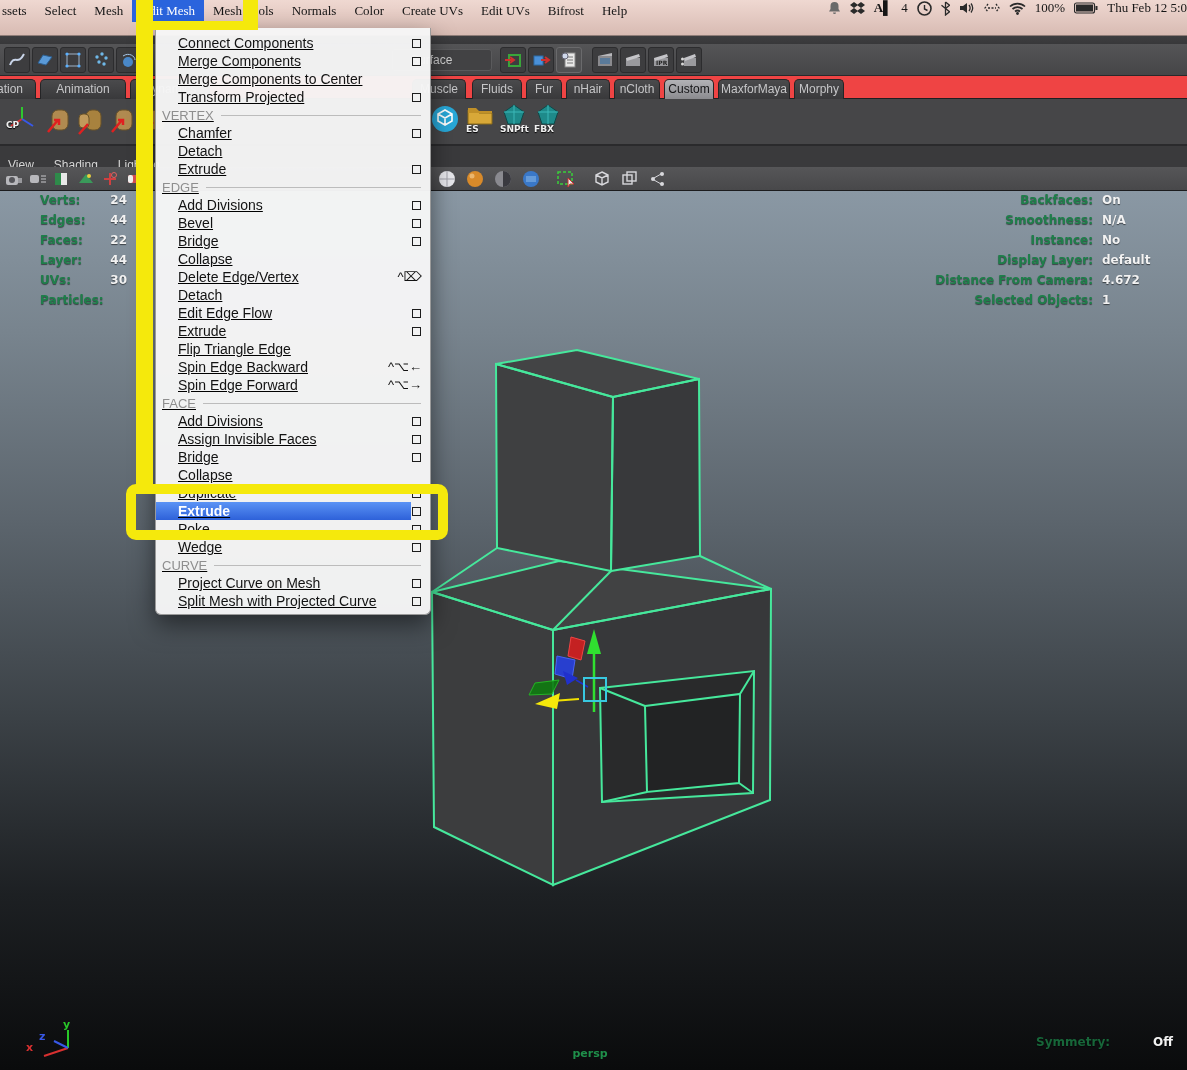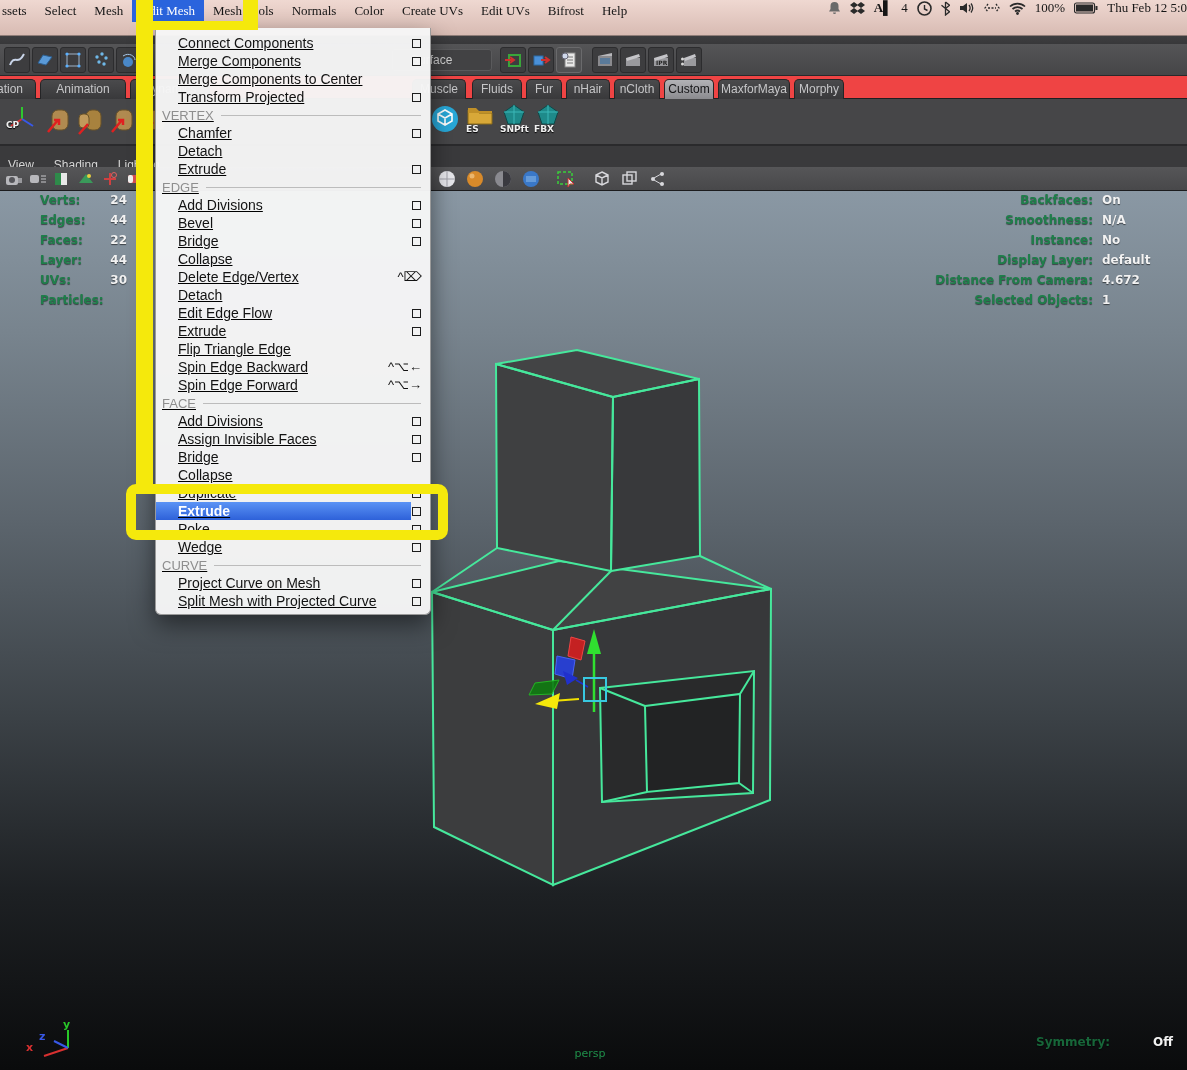--- a/index.html
+++ b/index.html
@@ -53,21 +53,21 @@
   
   .hudrow { position:absolute; width:1187px; height:14px; z-index:10; font-size:12px; font-weight:bold;
             text-shadow:0 1px 1px rgba(0,0,0,.55); }
   .hud-l-label { position:absolute; left:40px;  color:#1e7f4a; }
   .hud-l-value { position:absolute; left:95px;  width:32px; text-align:right; color:#f2f2f2; }
   .hud-r-label { position:absolute; right:94px; color:#1e7f4a; }
   .hud-r-value { position:absolute; left:1102px; color:#f2f2f2; }
   .hud-b-label { position:absolute; right:77px; color:#176639; }
   .hud-b-value { position:absolute; right:14px; color:#f2f2f2; }
   .persp { position:absolute; left:555px; top:1047px; width:70px; text-align:center; z-index:10;
-           color:#1f8f4a; font-size:11px; font-weight:normal; }
+           color:#1f8f4a; font-size:11px; font-weight:bold; }
 
   
   .dropdown { position:absolute; left:155px; top:28px; width:276px; z-index:40;
               background:rgba(246,246,246,.97); border:1px solid #9a9a9a; border-top:none;
               border-radius:0 0 6px 6px; box-shadow:0 10px 24px rgba(0,0,0,.5);
               padding:6px 0 4px 0; font-family:"Liberation Sans",sans-serif;text-decoration:underline; }
   .mi { position:relative; height:18px; line-height:18px; padding-left:22px; font-size:14px; color:#121212; white-space:nowrap; }
   .mi .obox { position:absolute; right:9px; top:4.5px; width:9px; height:9px; border:1.5px solid #1c1c1c; }
   .mi .sc { position:absolute; right:8px; font-size:13px; color:#121212; }
   .mi.hl { background:linear-gradient(#5b93f5,#2e61d9); background-repeat:no-repeat;

